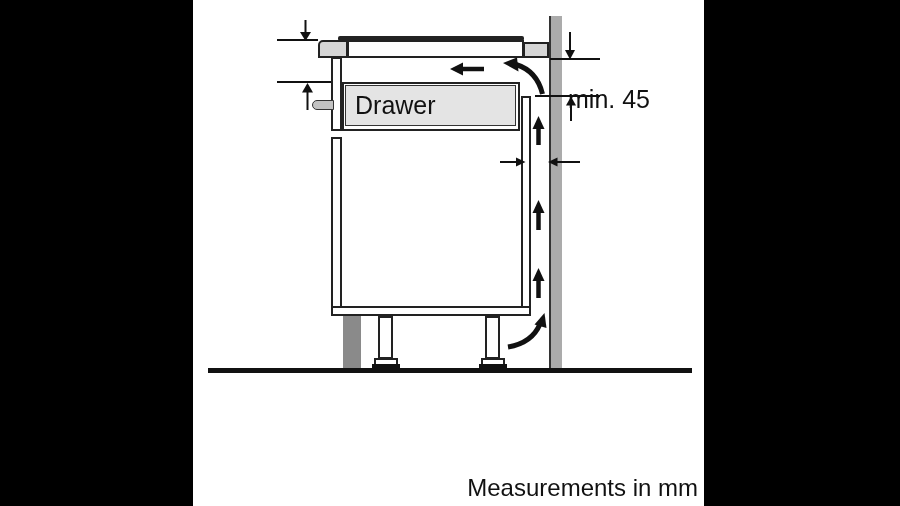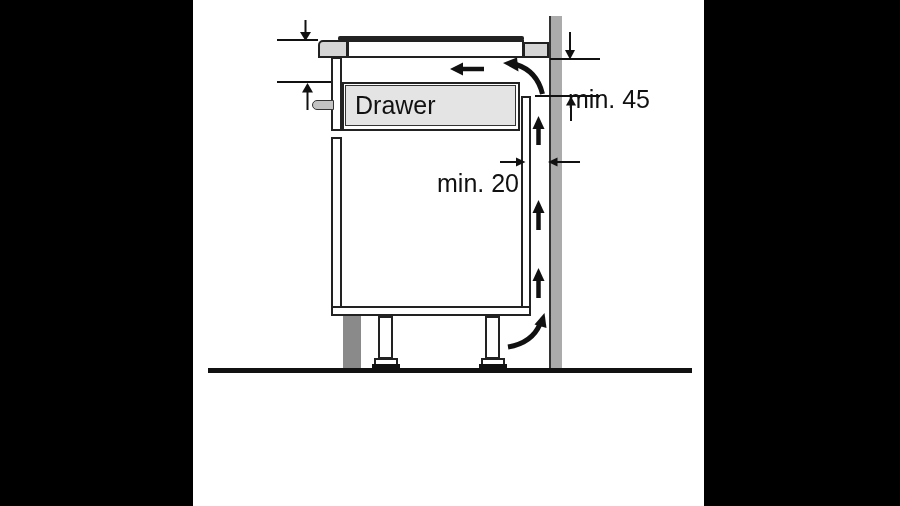--- a/index.html
+++ b/index.html
@@ -115,14 +115,14 @@
       <line class="flow" x1="538.5" y1="230" x2="538.5" y2="212"></line>
       <polygon class="flow-head" points="532.5,213 544.5,213 538.5,200"></polygon>
       <line class="flow" x1="538.5" y1="298" x2="538.5" y2="280"></line>
       <polygon class="flow-head" points="532.5,281 544.5,281 538.5,268"></polygon>
       <path class="flow-c" d="M 508 347 Q 532 343 540 324"></path>
       <polygon class="flow-head" points="534.5,324.5 546.5,328 544.5,313"></polygon>
     </g>
   </svg>
 
   <div class="lbl" id="lbl-min45">min. 45</div>
-  <div class="lbl" id="lbl-min20">min. 20</div>
+  <div class="lbl" id="footer-note">Measurements in mm</div>
 </div>
 
 </body></html>

